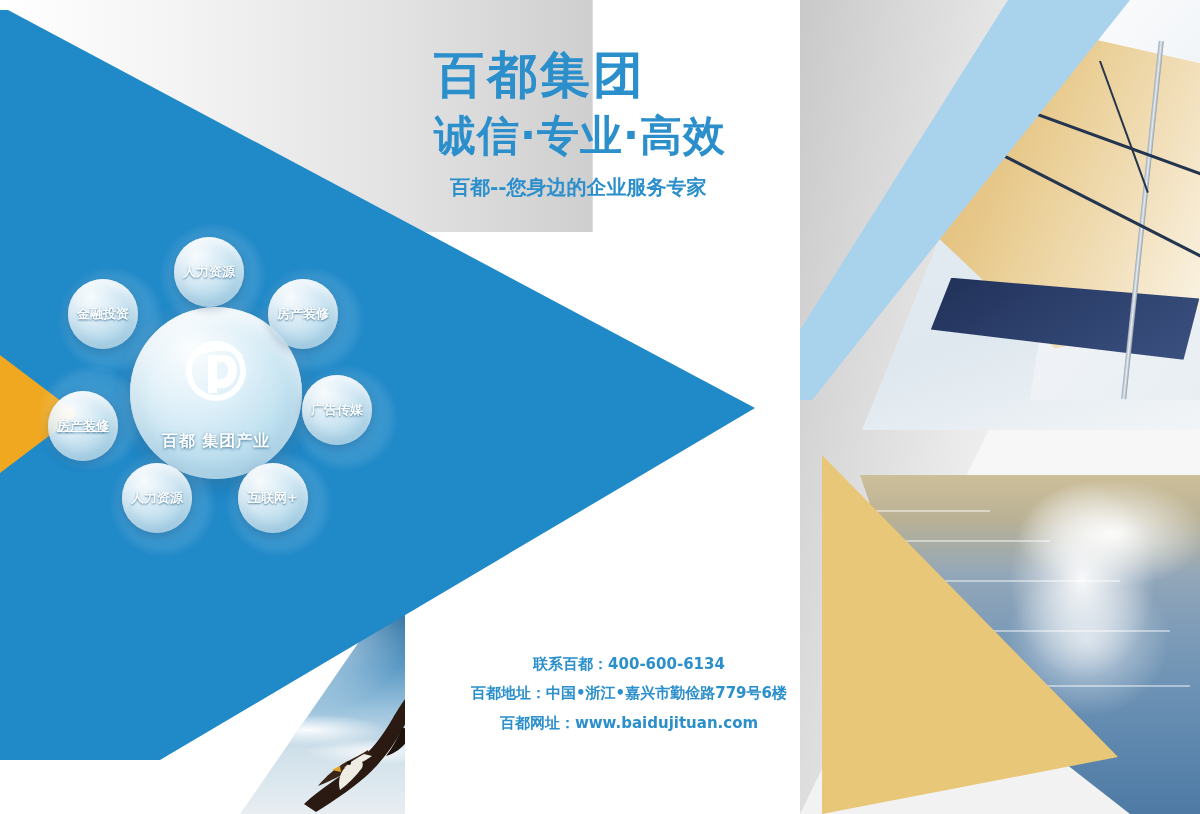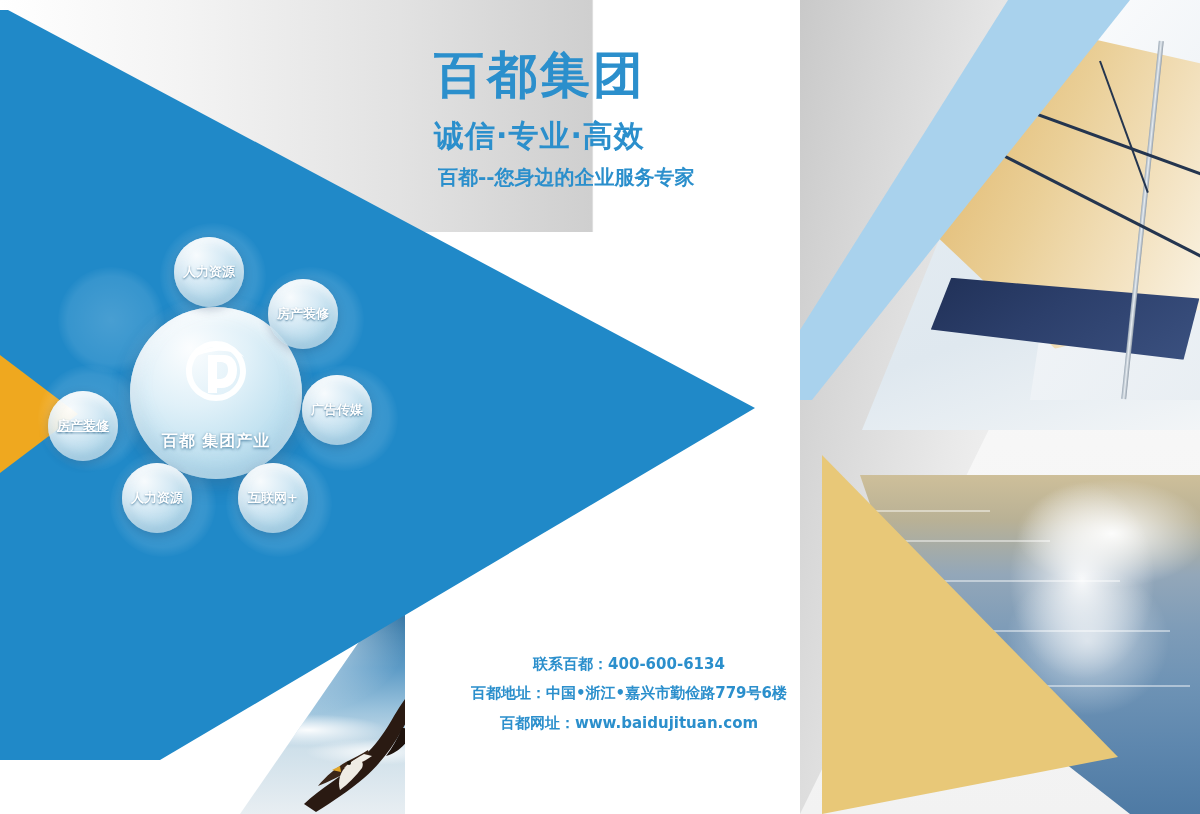--- a/index.html
+++ b/index.html
@@ -158,27 +158,27 @@
   
   .headline{
     position:absolute; left:434px; top:48px; width:360px;
   }
   .h-title{
     font-size:50px; font-weight:bold; color:#2b8fcc;
     letter-spacing:3px; line-height:1.08; margin:0 0 6px 0;
     font-family:"DejaVu Sans","Liberation Sans",sans-serif;
   }
   .h-sub{
-    font-size:30px; font-weight:bold; color:#2b8fcc;
-    letter-spacing:1px; line-height:1.12; margin:17px 0 12px 0;
+    font-size:42px; font-weight:bold; color:#2b8fcc;
+    letter-spacing:1px; line-height:1.12; margin:10px 0 12px 0;
     font-family:"DejaVu Sans","Liberation Sans",sans-serif;
   }
   .h-sub2{
     font-size:20px; font-weight:bold; color:#2b8fcc;
-    letter-spacing:0px; line-height:1.2; margin:4px;
+    letter-spacing:0px; line-height:1.2; margin:16px;
     font-family:"DejaVu Sans","Liberation Sans",sans-serif;
   }
 
   
   .contact{
     position:absolute; left:464px; top:650px; width:330px;
     color:#2b8fcc;
     font-size:15px; font-weight:bold; line-height:1.95;
     font-family:"DejaVu Sans","Liberation Sans",sans-serif;
   }
@@ -289,20 +289,23 @@
       </div>
 
       <div class="bub small" style="left:92px;top:248px;width:70px;height:70px;">
         <span>人力资源</span>
       </div>
 
       <div class="bub small" style="left:18px;top:176px;width:70px;height:70px;text-decoration:underline;">
         <span>房产装修</span>
       </div>
 
+      <div class="bub small" style="left:38px;top:64px;width:70px;height:70px;">
+        <span>金融投资</span>
+      </div>
     </div>
 
     <div class="headline">
       <div class="h-title">百都集团</div>
       <div class="h-sub">诚信·专业·高效</div>
       <div class="h-sub2">百都--您身边的企业服务专家</div>
     </div>
 
     <div class="contact">
       <div class="row">联系百都：400-600-6134</div>

